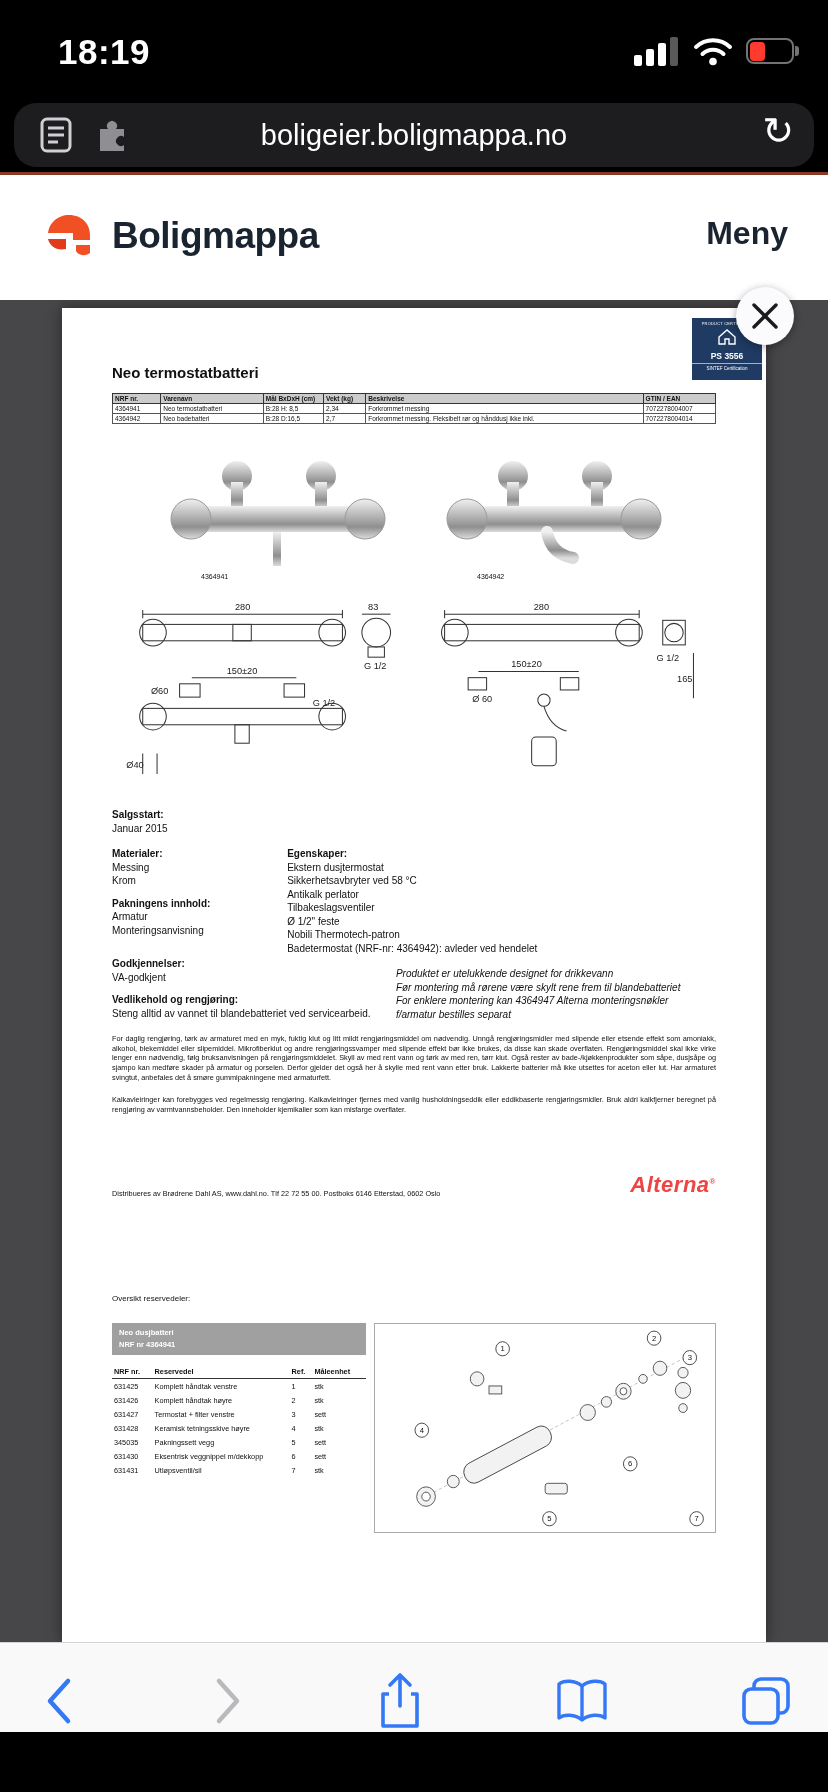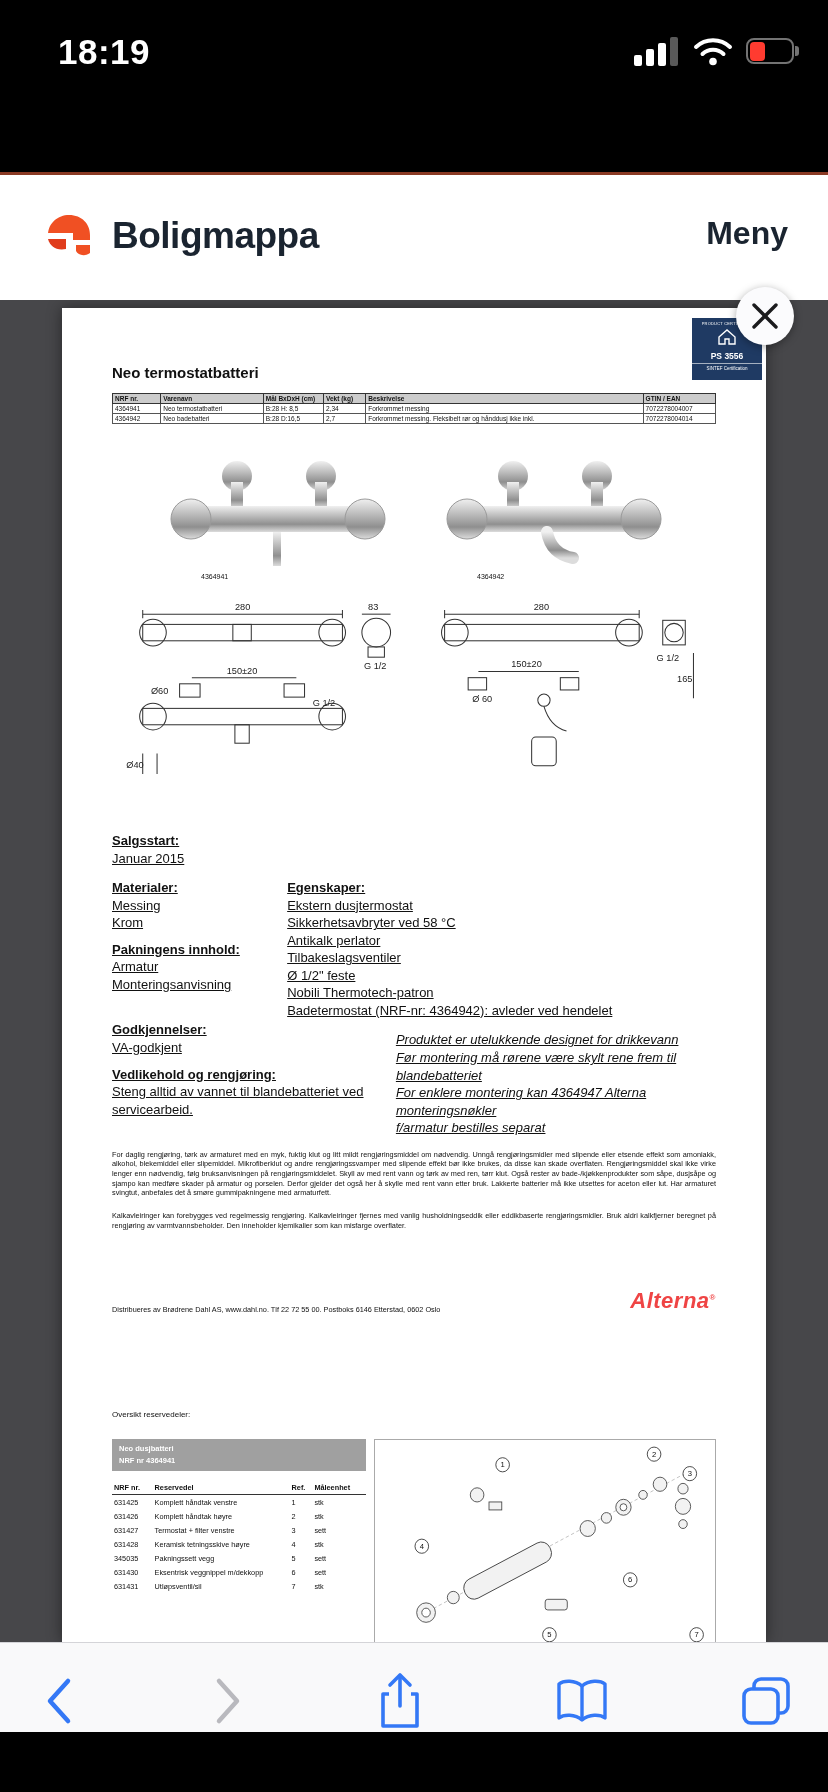--- a/index.html
+++ b/index.html
@@ -49,21 +49,21 @@
   .product-table td { border:1px solid #555; padding:1px 2px; overflow:hidden; }
 
   .photos { display:flex; justify-content:center; gap:14px; margin-top:34px; }
   .photo { width:262px; height:122px; position:relative; }
   .photo-label { position:absolute; left:56px; bottom:0; font-size:7px; }
 
   .drawings { display:flex; gap:10px; margin-top:16px; }
   .drawing { width:50%; height:192px; }
   .drawing svg text { font-size:9px; fill:#222; }
 
-  .info { margin-top:44px; font-size:13px; line-height:1.35;text-decoration:underline; }
+  .info { margin-top:20px; font-size:10px; line-height:1.35; }
   .lbl { font-weight:700; }
   .info-grid { display:grid; grid-template-columns:29% 71%; margin-top:12px; }
   .blk { margin-bottom:9px; }
   .info-row2 { display:grid; grid-template-columns:47% 53%; margin-top:2px; }
   .notes { font-style:italic; padding-top:10px; }
   .body-par { font-size:7.3px; line-height:1.32; text-align:justify; margin-top:13px; }
 
   .distrib-row { display:flex; justify-content:space-between; align-items:flex-end; margin-top:58px; }
   .distrib { font-size:7.3px; }
   .alterna { font-size:22px; font-weight:800; font-style:italic; letter-spacing:.5px; color:#ef4444; }
@@ -107,20 +107,37 @@
         <circle cx="21" cy="25.5" r="3.8" fill="#fff"></circle>
       </svg>
       <span class="battery">
         <span class="body"></span>
           <span class="fill"></span>
           <span class="nub"></span>
       </span>
     </div>
   </div>
 
+  <div class="nav-bar">
+    <div class="url-pill">
+      <div class="pill-left">
+        <svg width="40" height="36" viewBox="0 0 40 36">
+          <rect x="2" y="2" width="28" height="32" rx="5" fill="none" stroke="#cfcfd4" stroke-width="3"></rect>
+          <line x1="8" y1="11" x2="24" y2="11" stroke="#cfcfd4" stroke-width="3"></line>
+          <line x1="8" y1="18" x2="24" y2="18" stroke="#cfcfd4" stroke-width="3"></line>
+          <line x1="8" y1="25" x2="18" y2="25" stroke="#cfcfd4" stroke-width="3"></line>
+        </svg>
+        <svg width="38" height="36" viewBox="0 0 38 36">
+          <path d="M6 12 h8 a5 5 0 1 1 8 0 h8 v8 a5 5 0 1 0 0 8 v6 H6 Z" fill="#8e8e93"></path>
+        </svg>
+      </div>
+      <span class="url-text">boligeier.boligmappa.no</span>
+      <span class="reload">↻</span>
+    </div>
+  </div>
 
   <div class="site-header">
     <div class="brand-wrap">
       <svg width="58" height="54" viewBox="0 0 58 54">
         <path d="M8 26 C8 14 18 6 29 6 C42 6 50 15 50 26 L50 31 L33 31 L33 24 L8 24 Z" fill="#f05023"></path>
         <path d="M8 30 L26 30 L26 40 C16 42 10 37 8 30 Z" fill="#e03c1c"></path>
         <path d="M36 36 L50 36 L50 44 C44 48 38 46 36 42 Z" fill="#f05023"></path>
       </svg>
       <span class="brand-text">Boligmappa</span>
     </div>

